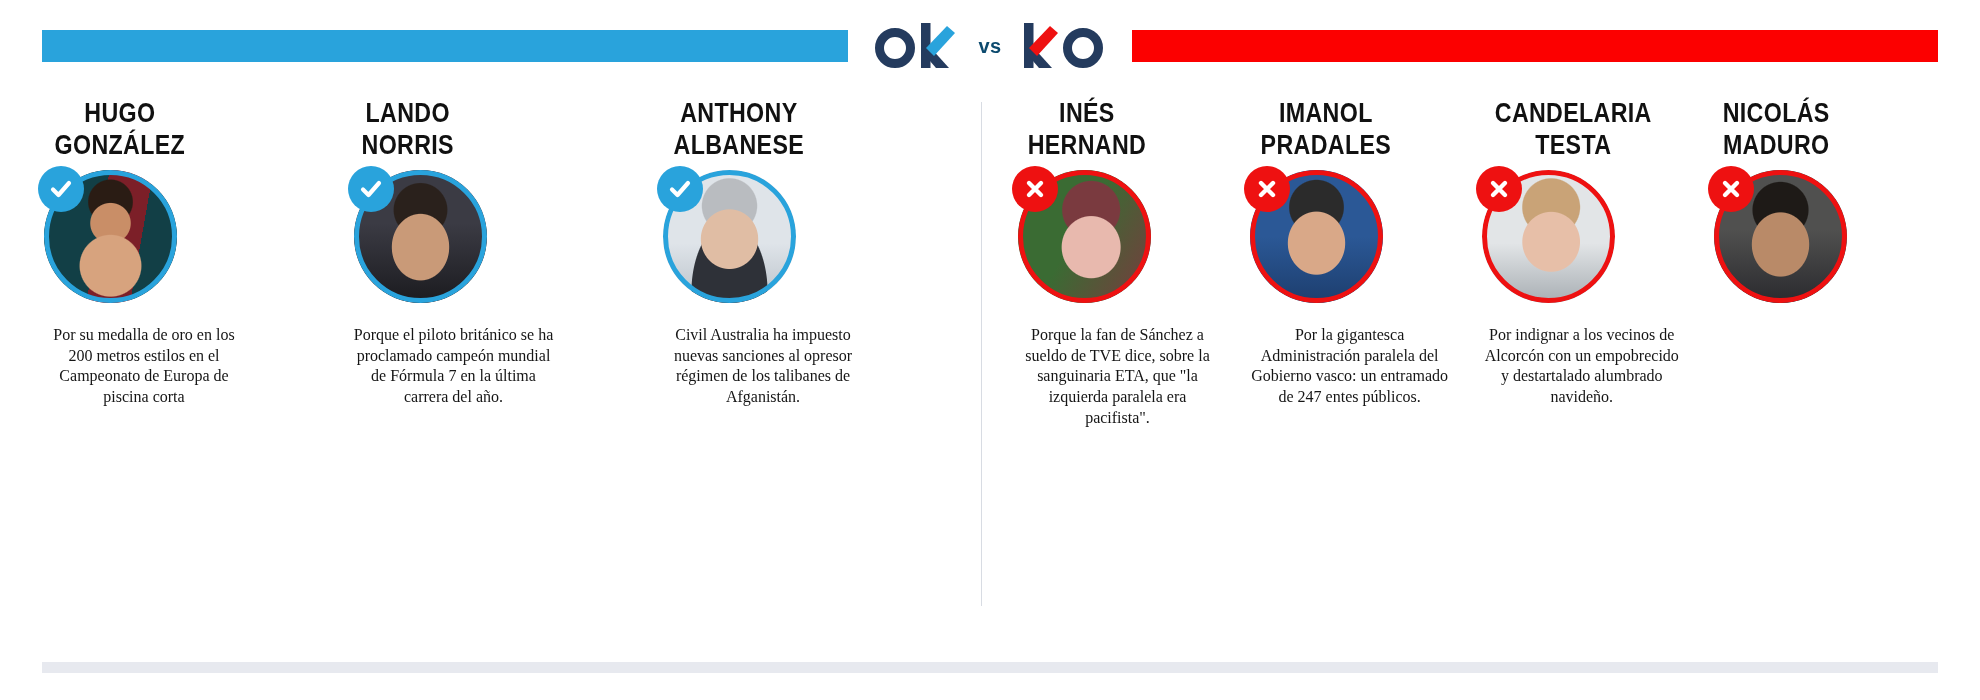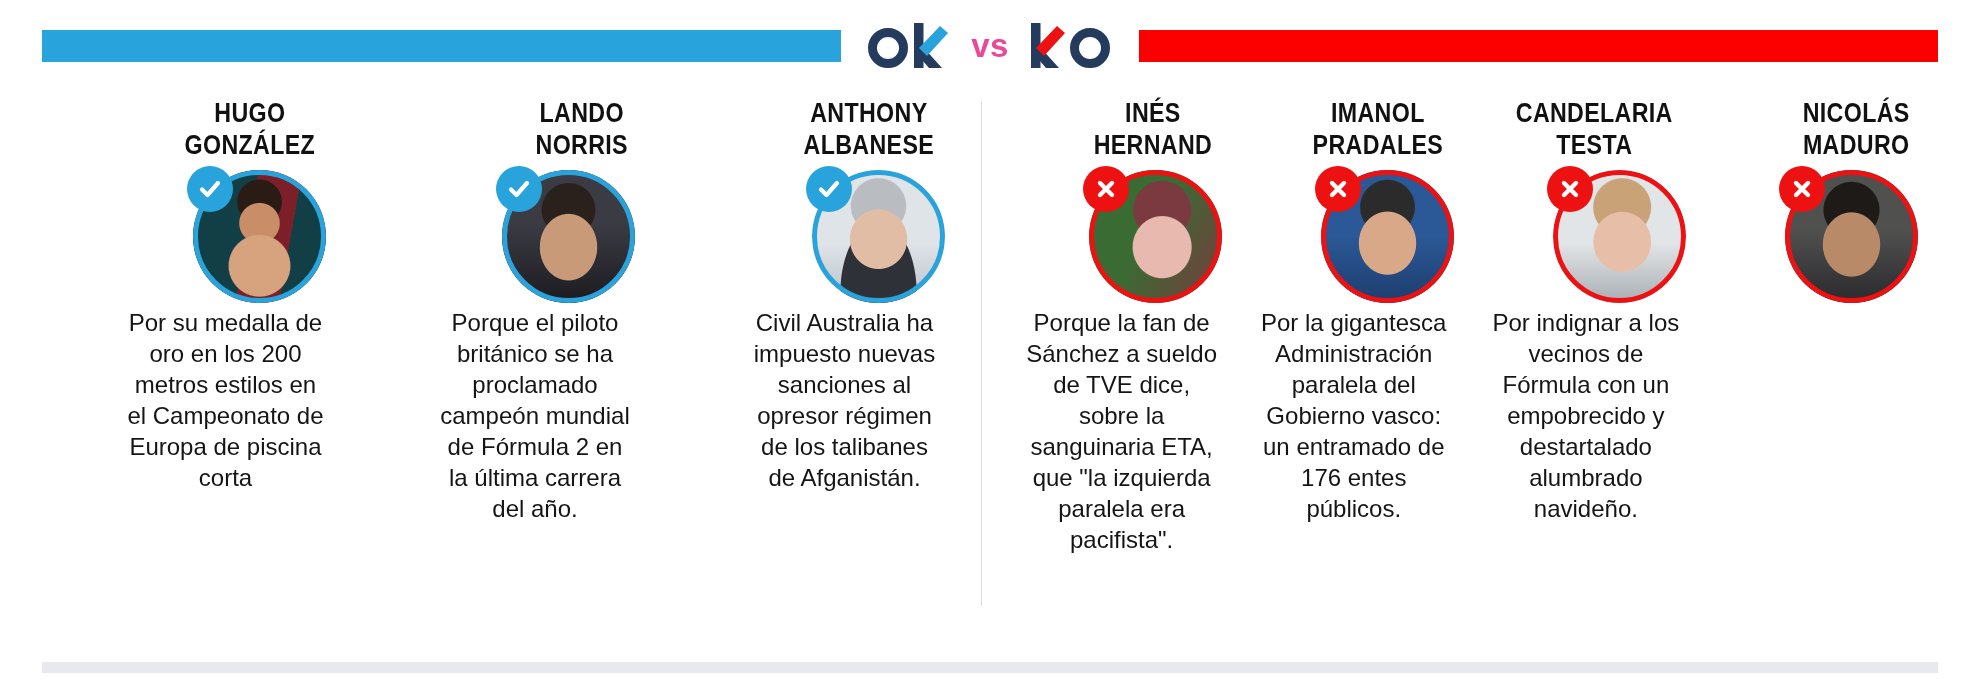--- a/index.html
+++ b/index.html
@@ -35,22 +35,22 @@
     display:flex;
     align-items:center;
     gap:18px;
     padding:0 26px;
     height:60px;
   }
   .logo-mark{ display:block; }
   .logo-vs{
     font-family:"Liberation Sans", sans-serif;
     font-weight:bold;
-    font-size:33px;
-    color:#ec4899;
+    font-size:20px;
+    color:#0c4a6e;
     letter-spacing:.5px;
   }
 
   
   .board{
     position:absolute;
     top:92px; left:0;
     width:1980px;
     height:560px;
     display:flex;
@@ -69,21 +69,21 @@
     background:#D8DCE3;
     margin:10px 22px 46px 22px;
   }
 
   .card{
     flex:1 1 0;
     min-width:0;
     padding:0 14px;
     display:flex;
     flex-direction:column;
-    align-items:flex-end;
+    align-items:flex-start;
     text-align:center;
   }
 
   .card-name{
     font-family:"Liberation Sans Narrow","Liberation Sans", sans-serif;
     font-weight:bold;
     font-size:27px;
     line-height:1.17;
     letter-spacing:.4px;
     color:#111111;
@@ -124,25 +124,25 @@
     border-radius:50%;
     background:var(--ring);
     display:flex;
     align-items:center;
     justify-content:center;
     z-index:3;
   }
   .badge svg{ display:block; }
 
   .card-desc{
-    font-family:Liberation Sans, sans-serif;
-    font-size:24px;
+    font-family:Liberation Serif, serif;
+    font-size:16px;
     line-height:1.29;
     color:#151515;
-    margin-top:5px;
+    margin-top:22px;
     max-width:200px;
   }
 
   
   .footer-rule{
     position:absolute;
     left:42px; right:42px;
     top:662px;
     height:11px;
     background:#E7E9EF;
@@ -215,21 +215,21 @@
                 <path d="M5 13.5 L10.5 19 L21 7" fill="none" stroke="#fff" stroke-width="4.2" stroke-linecap="round" stroke-linejoin="round"></path>
               </svg>
           </div>
           <div class="portrait">
             <div class="ph" style="background:
                  radial-gradient(ellipse at 50% 58%, #c99a78 0 30%, transparent 31%),
                  radial-gradient(circle at 50% 30%, #2a211c 0 23%, transparent 24%),
                  linear-gradient(180deg, #3b3b44 0 40%, #1b1b1f 100%)"></div>
           </div>
         </div>
-        <div class="card-desc">Porque el piloto británico se ha proclamado campeón mundial de Fórmula 2 en la última carrera del año.</div>
+        <div class="card-desc">Porque el piloto británico se ha proclamado campeón mundial de Fórmula 7 en la última carrera del año.</div>
       </div>
 
       <div class="card">
         <div class="card-name">ANTHONY
 ALBANESE</div>
         <div class="portrait-wrap" style="--ring:#29A3DC">
           <div class="badge">
             <svg width="26" height="26" viewBox="0 0 26 26">
                 <path d="M5 13.5 L10.5 19 L21 7" fill="none" stroke="#fff" stroke-width="4.2" stroke-linecap="round" stroke-linejoin="round"></path>
               </svg>
@@ -278,40 +278,40 @@
                 <path d="M7 7 L19 19 M19 7 L7 19" fill="none" stroke="#fff" stroke-width="4.4" stroke-linecap="round"></path>
               </svg>
           </div>
           <div class="portrait">
             <div class="ph" style="background:
                  radial-gradient(ellipse at 50% 55%, #d9a888 0 30%, transparent 31%),
                  radial-gradient(circle at 50% 28%, #2b2b2b 0 23%, transparent 24%),
                  linear-gradient(180deg, #2b5896 0 50%, #1d3e6e 100%)"></div>
           </div>
         </div>
-        <div class="card-desc">Por la gigantesca Administración paralela del Gobierno vasco: un entramado de 176 entes públicos.</div>
+        <div class="card-desc">Por la gigantesca Administración paralela del Gobierno vasco: un entramado de 247 entes públicos.</div>
       </div>
 
       <div class="card">
         <div class="card-name">CANDELARIA
 TESTA</div>
         <div class="portrait-wrap" style="--ring:#EE1111">
           <div class="badge">
             <svg width="26" height="26" viewBox="0 0 26 26">
                 <path d="M7 7 L19 19 M19 7 L7 19" fill="none" stroke="#fff" stroke-width="4.4" stroke-linecap="round"></path>
               </svg>
           </div>
           <div class="portrait">
             <div class="ph" style="background:
                  radial-gradient(ellipse at 52% 54%, #e7bfa8 0 29%, transparent 30%),
                  radial-gradient(circle at 52% 28%, #c9a377 0 24%, transparent 25%),
                  linear-gradient(180deg, #e2e5e7 0 55%, #a8aeb3 100%)"></div>
           </div>
         </div>
-        <div class="card-desc">Por indignar a los vecinos de Fórmula con un empobrecido y destartalado alumbrado navideño.</div>
+        <div class="card-desc">Por indignar a los vecinos de Alcorcón con un empobrecido y destartalado alumbrado navideño.</div>
       </div>
 
       <div class="card">
         <div class="card-name">NICOLÁS
 MADURO</div>
         <div class="portrait-wrap" style="--ring:#EE1111">
           <div class="badge">
             <svg width="26" height="26" viewBox="0 0 26 26">
                 <path d="M7 7 L19 19 M19 7 L7 19" fill="none" stroke="#fff" stroke-width="4.4" stroke-linecap="round"></path>
               </svg>

